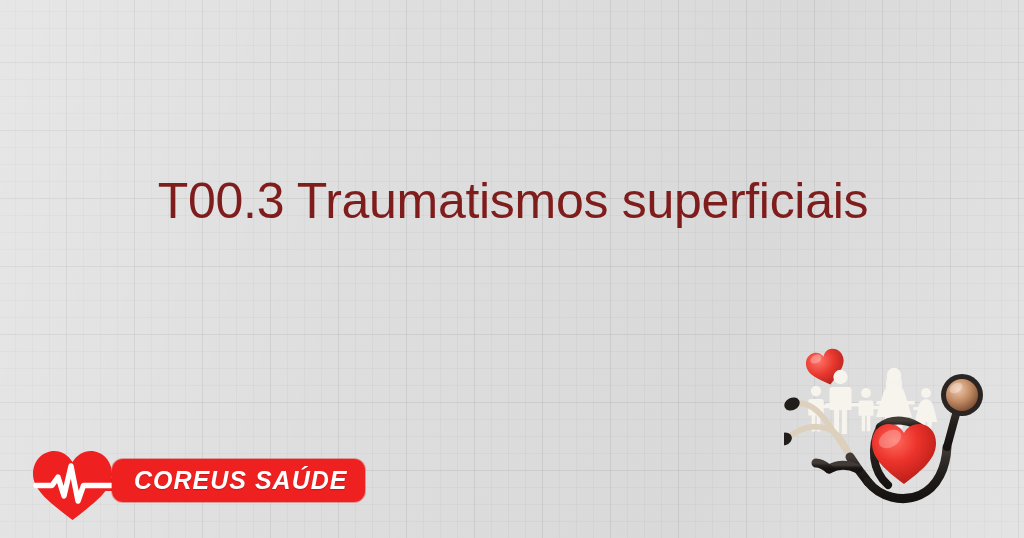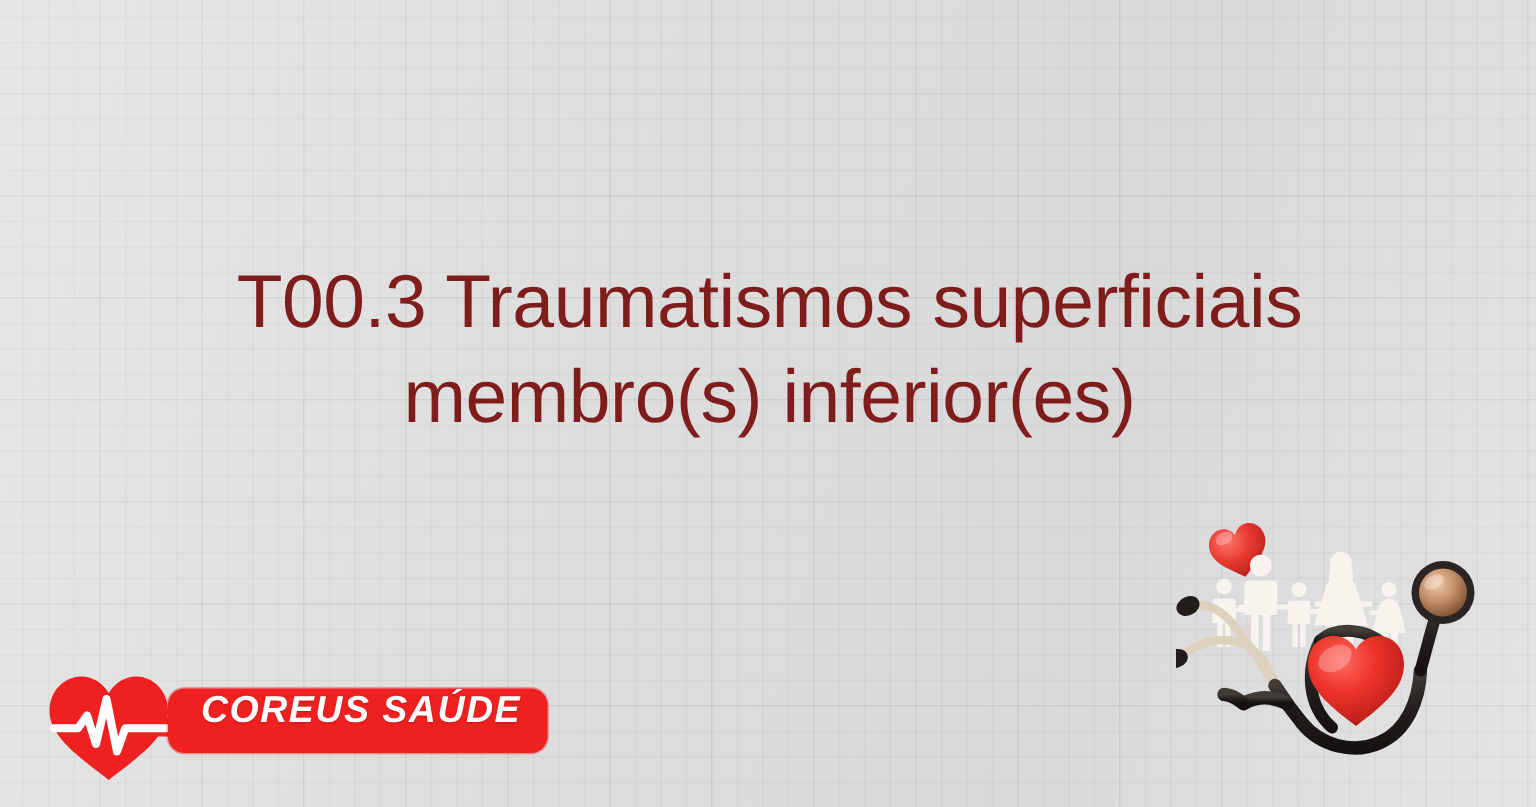--- a/index.html
+++ b/index.html
@@ -83,20 +83,21 @@
   }
   #brand-badge {
     position: absolute;
     left: 84px;
     top: 13px;
     height: 43px;
     padding: 0 18px 0 22px;
     background: #ef2020;
     border-radius: 11px;
     display: flex;
+    align-items: center;
     box-shadow: 0 0 0 1px rgba(220,20,20,0.35);
   }
   #brand-badge .badge-text {
     color: #ffffff;
     font-family: "Liberation Sans", sans-serif;
     font-style: italic;
     font-weight: bold;
     font-size: 25px;
     letter-spacing: 1.0px;
     white-space: nowrap;
@@ -116,21 +117,20 @@
 </head>
 <body>
 
 <div id="banner">
 
   <div id="grid-bg"></div>
   <div id="grid-sheen"></div>
 
   <div id="title-block">
     <span class="line">T00.3 Traumatismos superficiais</span>
-    <span class="line">membro(s) inferior(es)</span>
   </div>
 
   <div id="brand-logo">
 
     <div id="brand-heart">
       <svg width="94" height="78" viewBox="0 0 94 78" xmlns="http://www.w3.org/2000/svg">
         <path d="M44.5 74 C 24 58, 5 45, 5 28 C 5 14, 15.5 5, 26 5 C 34 5, 40.5 9.5, 44.5 16
                  C 48.5 9.5, 55 5, 63 5 C 73.5 5, 84 14, 84 28 C 84 45, 65 58, 44.5 74 Z" fill="#ef2020"></path>
         <rect x="70" y="32" width="22" height="13" fill="#ef2020"></rect>
         <path d="M8 39.5 H 24 L 30 31 L 36 50 L 43 20 L 50 55 L 55.5 39.5 H 92" fill="none" stroke="#ffffff" stroke-width="5.4" stroke-linecap="round" stroke-linejoin="round"></path>

